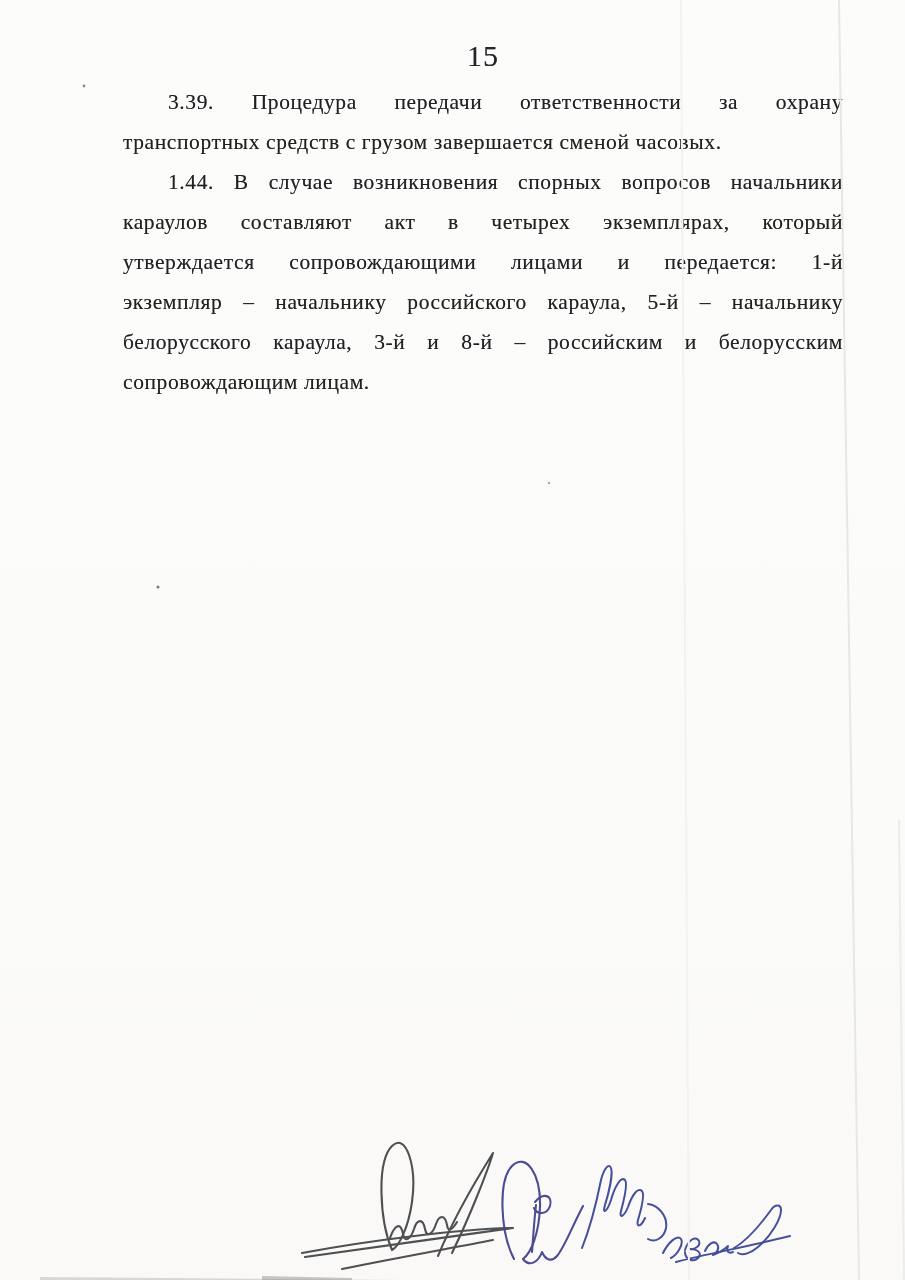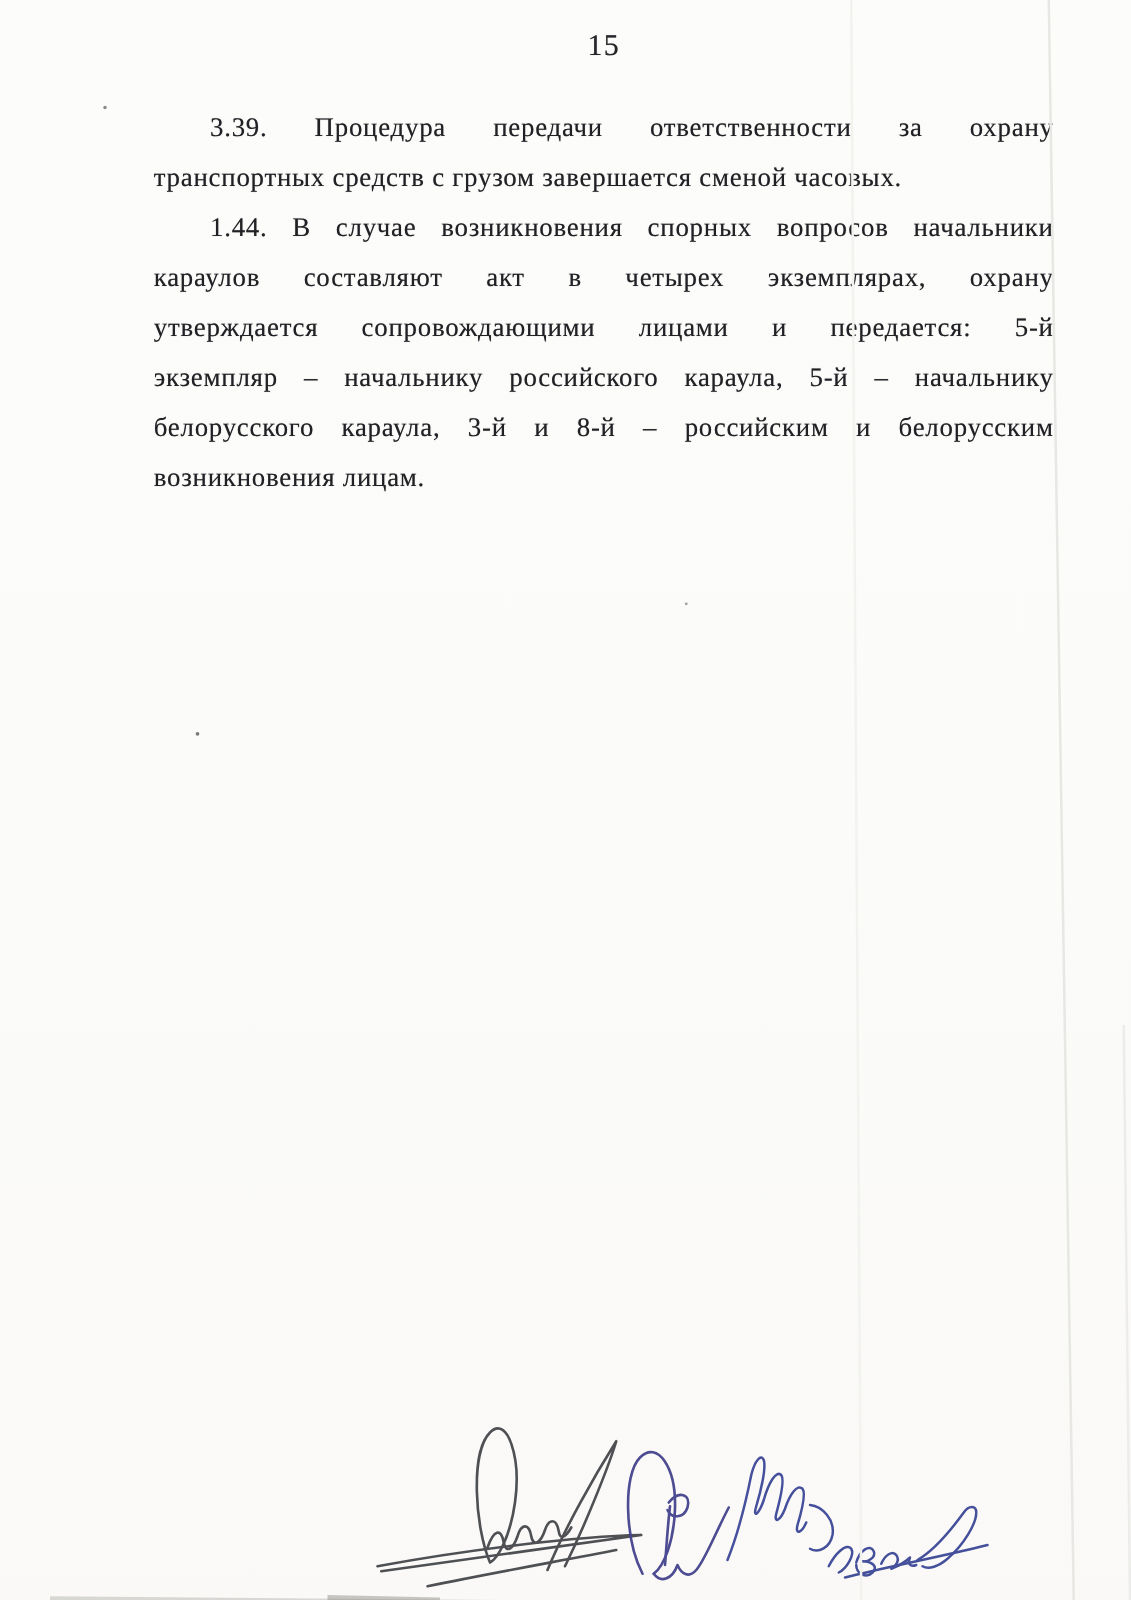--- a/index.html
+++ b/index.html
@@ -9,23 +9,23 @@
     overflow: hidden;
   }
   .paper {
     position: relative;
     width: 905px; height: 1280px;
     background: linear-gradient(180deg, #fcfcfa 0%, #fbfbf9 55%, #faf9f7 100%);
   }
   
   .page-number {
     position: absolute;
-    left: 123px; top: 22px; width: 720px;
+    left: 123px; top: 41px; width: 720px;
     text-align: center;
-    font-size: 24px; line-height: 30px;
+    font-size: 30px; line-height: 30px;
     color: #26262a;
     letter-spacing: 1px;
     text-shadow: 0 0 0.6px rgba(40,40,45,.55);
   }
   
   .text-block {
     position: absolute;
     left: 123px; top: 82px; width: 720px;
     color: #212125;
     font-size: 21.5px;
@@ -61,25 +61,25 @@
 <body>
 
 <div class="paper">
 
   <div class="page-number">15</div>
 
   <div class="text-block">
     <div class="line just indent">3.39. Процедура передачи ответственности за охрану</div>
     <div class="line plain">транспортных средств с грузом завершается сменой часовых.</div>
     <div class="line just indent">1.44. В случае возникновения спорных вопросов начальники</div>
-    <div class="line just">караулов составляют акт в четырех экземплярах, охрану</div>
-    <div class="line just">утверждается сопровождающими лицами и передается: 5-й</div>
+    <div class="line just">караулов составляют акт в четырех экземплярах, который</div>
+    <div class="line just">утверждается сопровождающими лицами и передается: 1-й</div>
     <div class="line just">экземпляр – начальнику российского караула, 5-й – начальнику</div>
     <div class="line just">белорусского караула, 3-й и 8-й – российским и белорусским</div>
-    <div class="line plain">возникновения лицам.</div>
+    <div class="line plain">сопровождающим лицам.</div>
   </div>
 
   <svg class="signatures-svg" viewBox="295 1135 505 145">
 
     <g stroke-width="2.1" opacity="0.95" stroke="#45474b">
       <path d="M 392 1250 C 380 1222, 376 1162, 392 1146 C 406 1132, 417 1166, 412 1202 C 408 1230, 398 1247, 392 1250"></path>
       <path d="M 390 1238 c 5 -14, 11 -16, 13 -4 c 2 10, 8 4, 11 -5 c 3 -10, 9 -11, 11 0 c 2 10, 8 4, 11 -5 c 3 -9, 9 -10, 11 1 c 1 8, 6 4, 10 -3"></path>
       <path d="M 438 1256 C 452 1222, 476 1180, 493 1153 C 488 1170, 470 1216, 452 1253"></path>
       <path d="M 302 1253 C 372 1240, 462 1229, 513 1228 C 450 1237, 360 1249, 305 1257"></path>
       <path d="M 342 1269 C 396 1258, 452 1248, 493 1240"></path>

